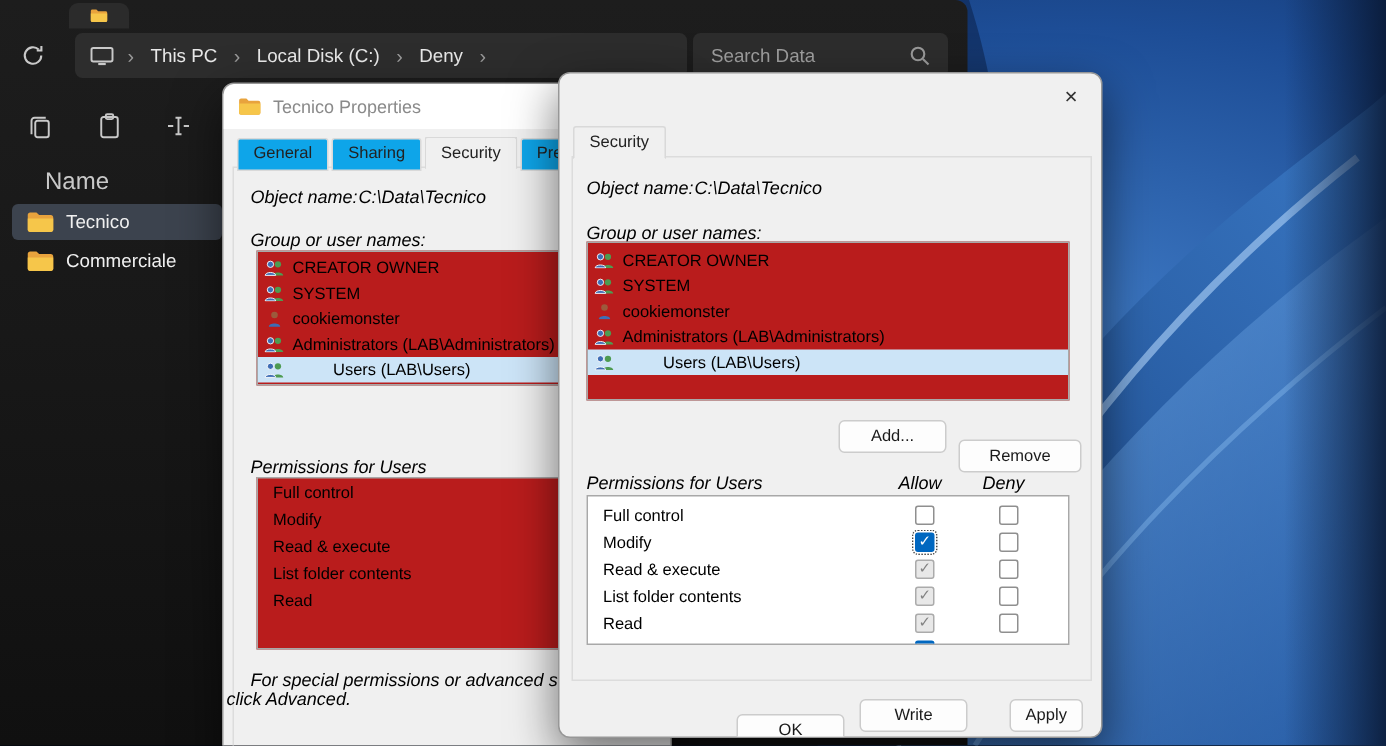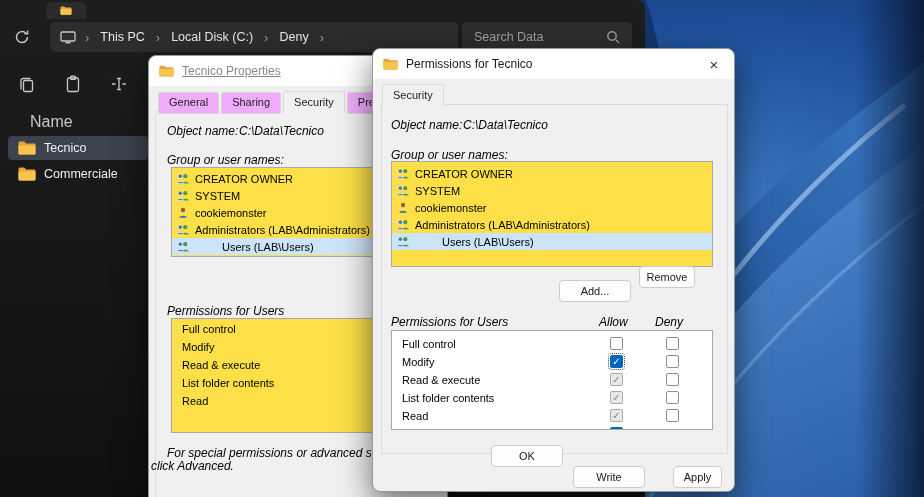--- a/index.html
+++ b/index.html
@@ -42,35 +42,35 @@
             box-shadow:0 12px 32px rgba(0,0,0,.55); font-size:11px; color:#000;
             overflow:hidden; }
   .props { left:148px; top:55px; width:300px; height:470px; z-index:5;
            border-radius:8px 8px 0 0; }
   .perms { left:372px; top:48px; width:363px; height:444px; z-index:20;
            border-radius:8px; }
   .tbar { position:absolute; left:0; top:0; right:0; height:30px; background:#fff;
           display:flex; align-items:center; padding:0 10px; gap:8px;
           border-radius:8px 8px 0 0; }
   .ttl { font-size:12px; color:#1a1a1a; white-space:nowrap; }
-  .props .ttl { color:#8a8a8a;text-decoration:underline; }
+  .props .ttl { color:#8a8a8a; }
   .closebtn { position:absolute; right:7px; top:4px; width:26px; height:22px;
               display:flex; align-items:center; justify-content:center;
               font-size:15px; color:#333; border-radius:4px; }
   .tabrow { position:absolute; left:9px; top:36px; display:flex; z-index:3; }
-  .tab { padding:3px 10px 4px; font-size:11px; background:#f0abfc;
+  .tab { padding:3px 10px 4px; font-size:11px; background:#0ea5e9;
          border:1px solid #d9d9d9; margin-right:2px; border-radius:2px 2px 0 0;
          color:#222; white-space:nowrap; }
   .tab.active { background:#f0f0f0; border-bottom:1px solid #f0f0f0;
                 position:relative; top:-1px; padding-top:4px; }
   .tabpage { position:absolute; border:1px solid #dcdcdc; background:transparent; z-index:1; }
   .perms .tabpage { left:8px; top:55px; width:347px; height:350px; }
   .props .tabpage { left:6px; top:55px; width:340px; height:480px; }
   .lbl { position:absolute; white-space:nowrap; z-index:2; font-size:12px; color:#000;font-style:italic; }
-  .listbox { position:absolute; background:#fde047; border:1px solid #a8a8a8;
+  .listbox { position:absolute; background:#b91c1c; border:1px solid #a8a8a8;
              overflow:hidden; z-index:2; padding-top:2px; }
   .grow { display:flex; align-items:center; height:17px; padding-left:4px; gap:5px;
           font-size:11px; white-space:nowrap; }
   .grow.sel { background:#cce4f7;gap:32px; }
   .usr { flex:0 0 auto; }
   .pitem { height:18px; padding:3px 0 0 10px; font-size:11px; white-space:nowrap; }
   .btn { position:absolute; height:22px; background:#fdfdfd; border:1px solid #cccccc;
          border-radius:4px; font-size:11px; display:flex; align-items:center;
          justify-content:center; color:#1a1a1a; z-index:2; }
   .permbox { position:absolute; background:#fff; border:1px solid #a8a8a8;
@@ -275,26 +275,20 @@
       <div class="pitem">Read &amp; execute</div>
       <div class="pitem">List folder contents</div>
       <div class="pitem">Read</div>
     </div>
 
     <span class="lbl" style="left:18px;top:390px">For special permissions or advanced setting</span>
     <span class="lbl" style="left:2px;top:403px">click Advanced.</span>
   </div>
 
   <div class="dialog perms">
-    <div class="tbar">
-      <svg width="15" height="12">
-          <use href="#sym-folder"></use>
-        </svg>
-      <span class="ttl">Permissions for Tecnico</span>
-    </div>
     <div class="closebtn">
       <span>×</span>
     </div>
     <div class="tabrow">
       <div class="tab active">Security</div>
     </div>
     <div class="tabpage"></div>
 
     <span class="lbl" style="left:18px;top:69px">Object name:</span>
     <span class="lbl" style="left:90px;top:69px">C:\Data\Tecnico</span>
@@ -327,21 +321,21 @@
       </div>
       <div class="grow sel">
         <svg class="usr" width="14" height="11">
             <use href="#sym-group"></use>
           </svg>
         <span>Users (LAB\Users)</span>
       </div>
     </div>
 
     <div class="btn" style="left:186px;top:231px;width:72px">Add...</div>
-    <div class="btn" style="left:266px;top:217px;width:56px">Remove</div>
+    <div class="btn" style="left:266px;top:244px;width:82px">Remove</div>
 
     <span class="lbl" style="left:18px;top:266px">Permissions for Users</span>
     <span class="lbl" style="left:226px;top:266px">Allow</span>
     <span class="lbl" style="left:282px;top:266px">Deny</span>
 
     <div class="permbox" style="left:18px;top:281px;width:322px;height:100px">
       <div class="prow" style="top:4px">
         <span class="pname">Full control</span>
         <span class="cb allow"></span>
         <span class="cb deny"></span>
@@ -364,18 +358,18 @@
       <div class="prow" style="top:76px">
         <span class="pname">Read</span>
         <span class="cb allow inherited"></span>
         <span class="cb deny"></span>
       </div>
       <div class="prow" style="top:94px">
         <span class="cb allow partial checked"></span>
       </div>
     </div>
 
-    <div class="btn" style="left:118px;top:396px;width:72px">OK</div>
+    <div class="btn" style="left:118px;top:427px;width:72px">OK</div>
     <div class="btn" style="left:200px;top:417px;width:72px">Write</div>
     <div class="btn" style="left:300px;top:417px;width:49px">Apply</div>
   </div>
 
 </div>
 
 </body></html>

